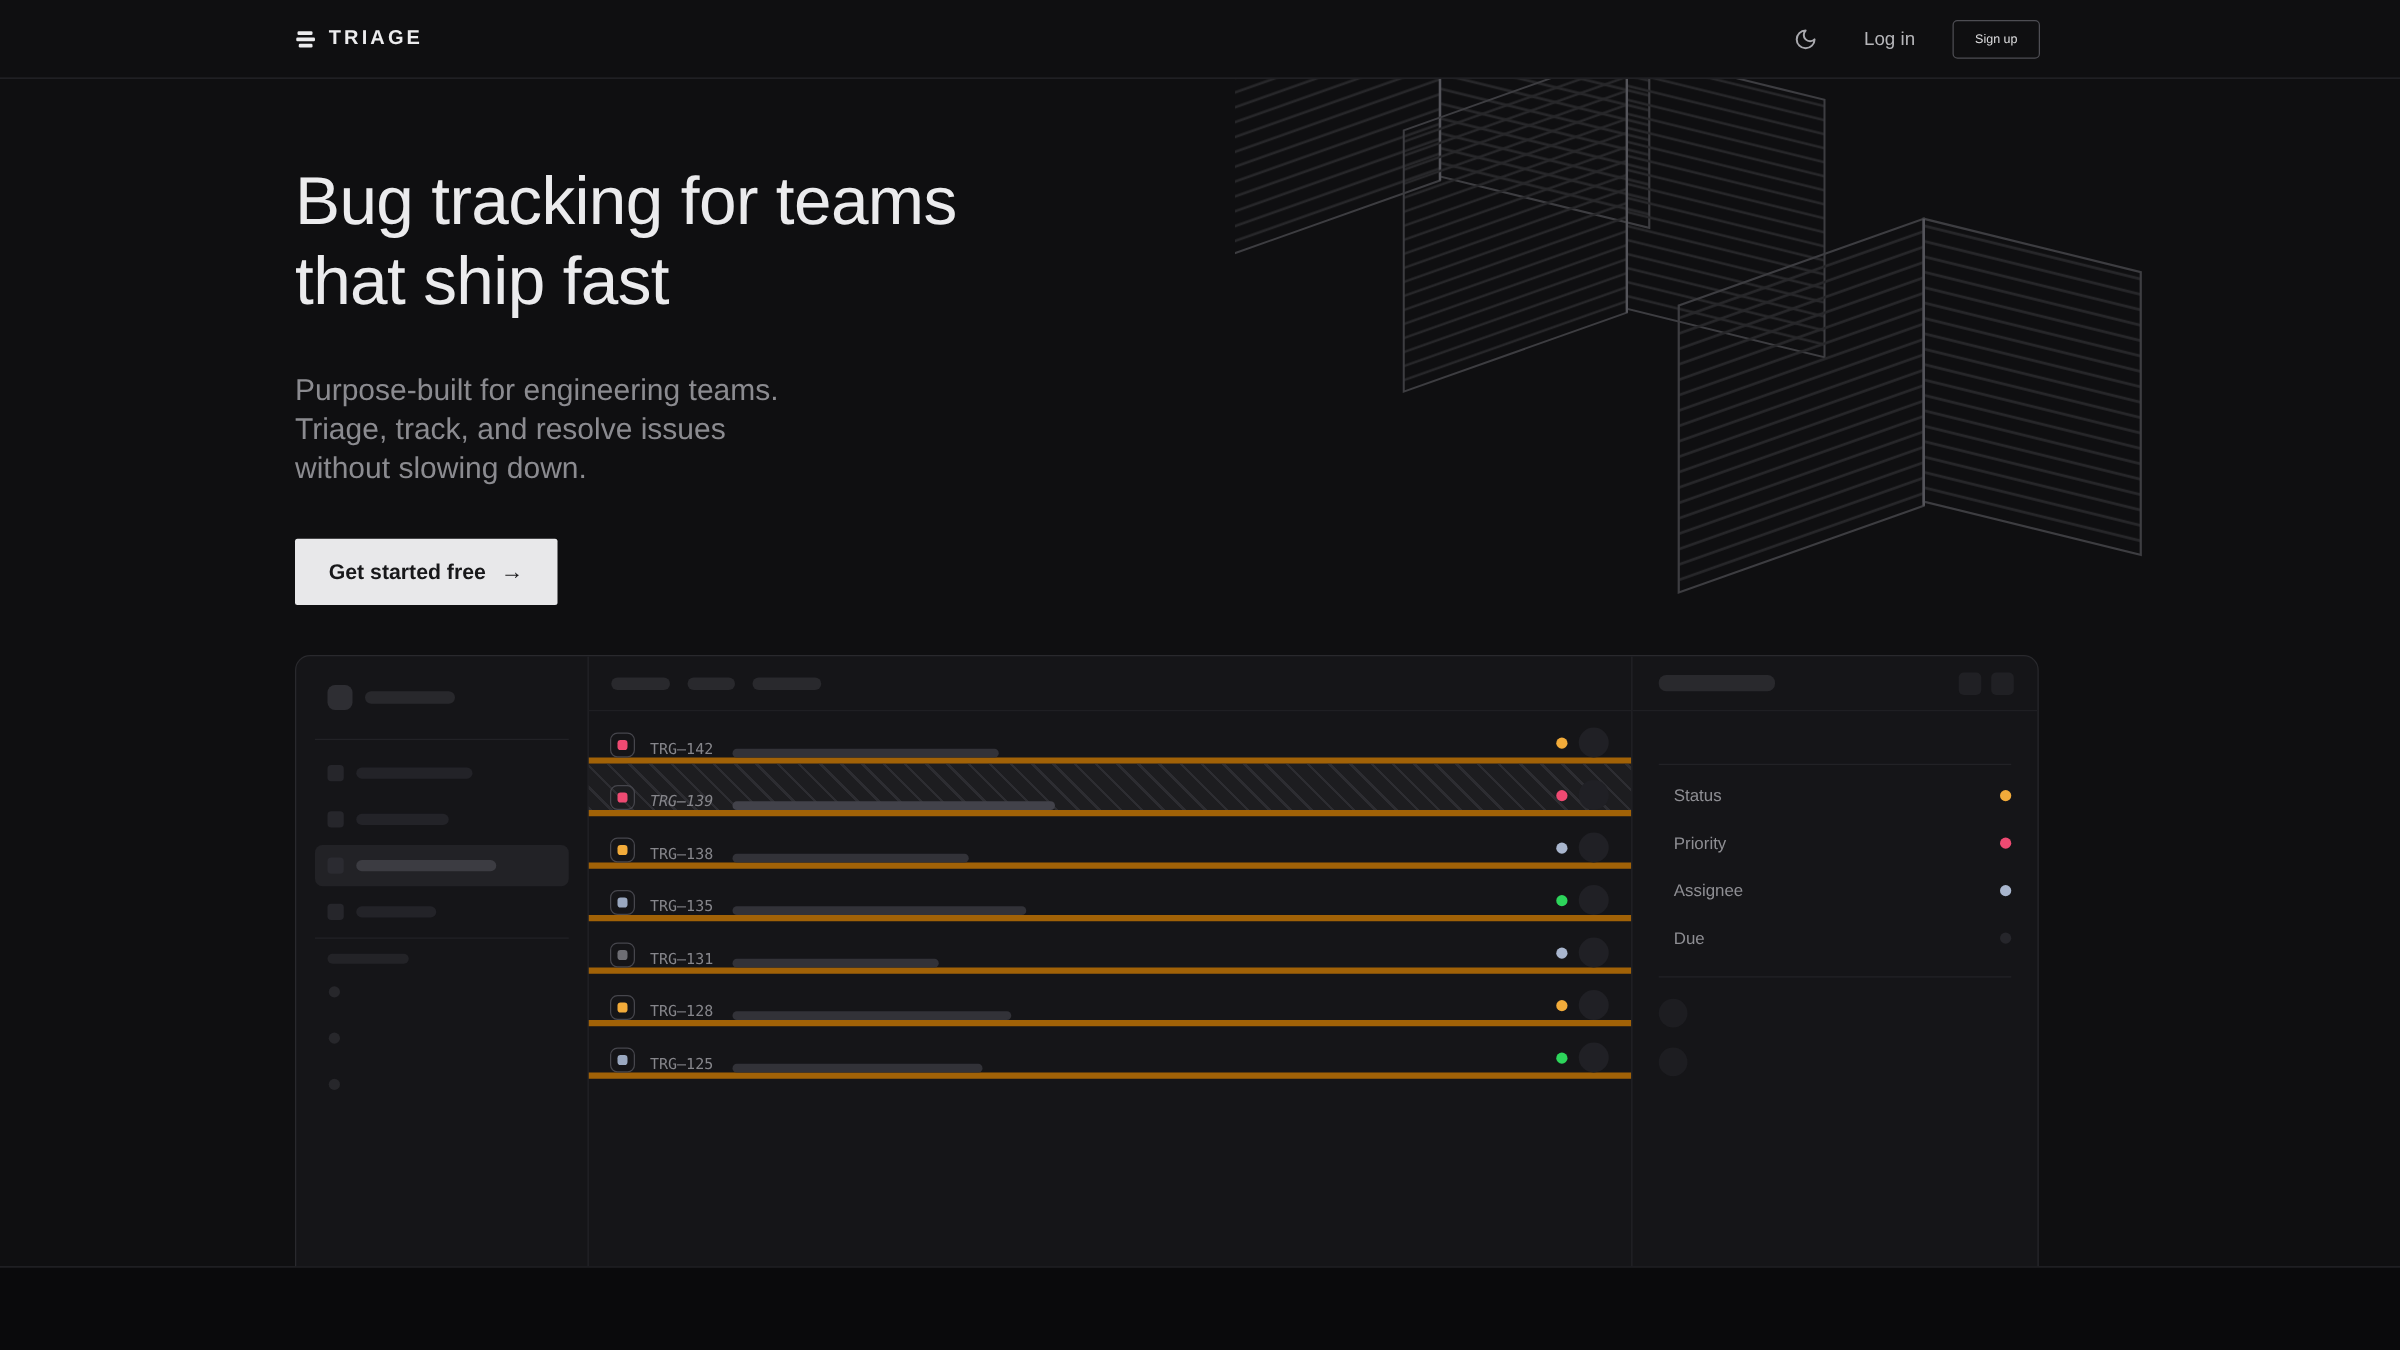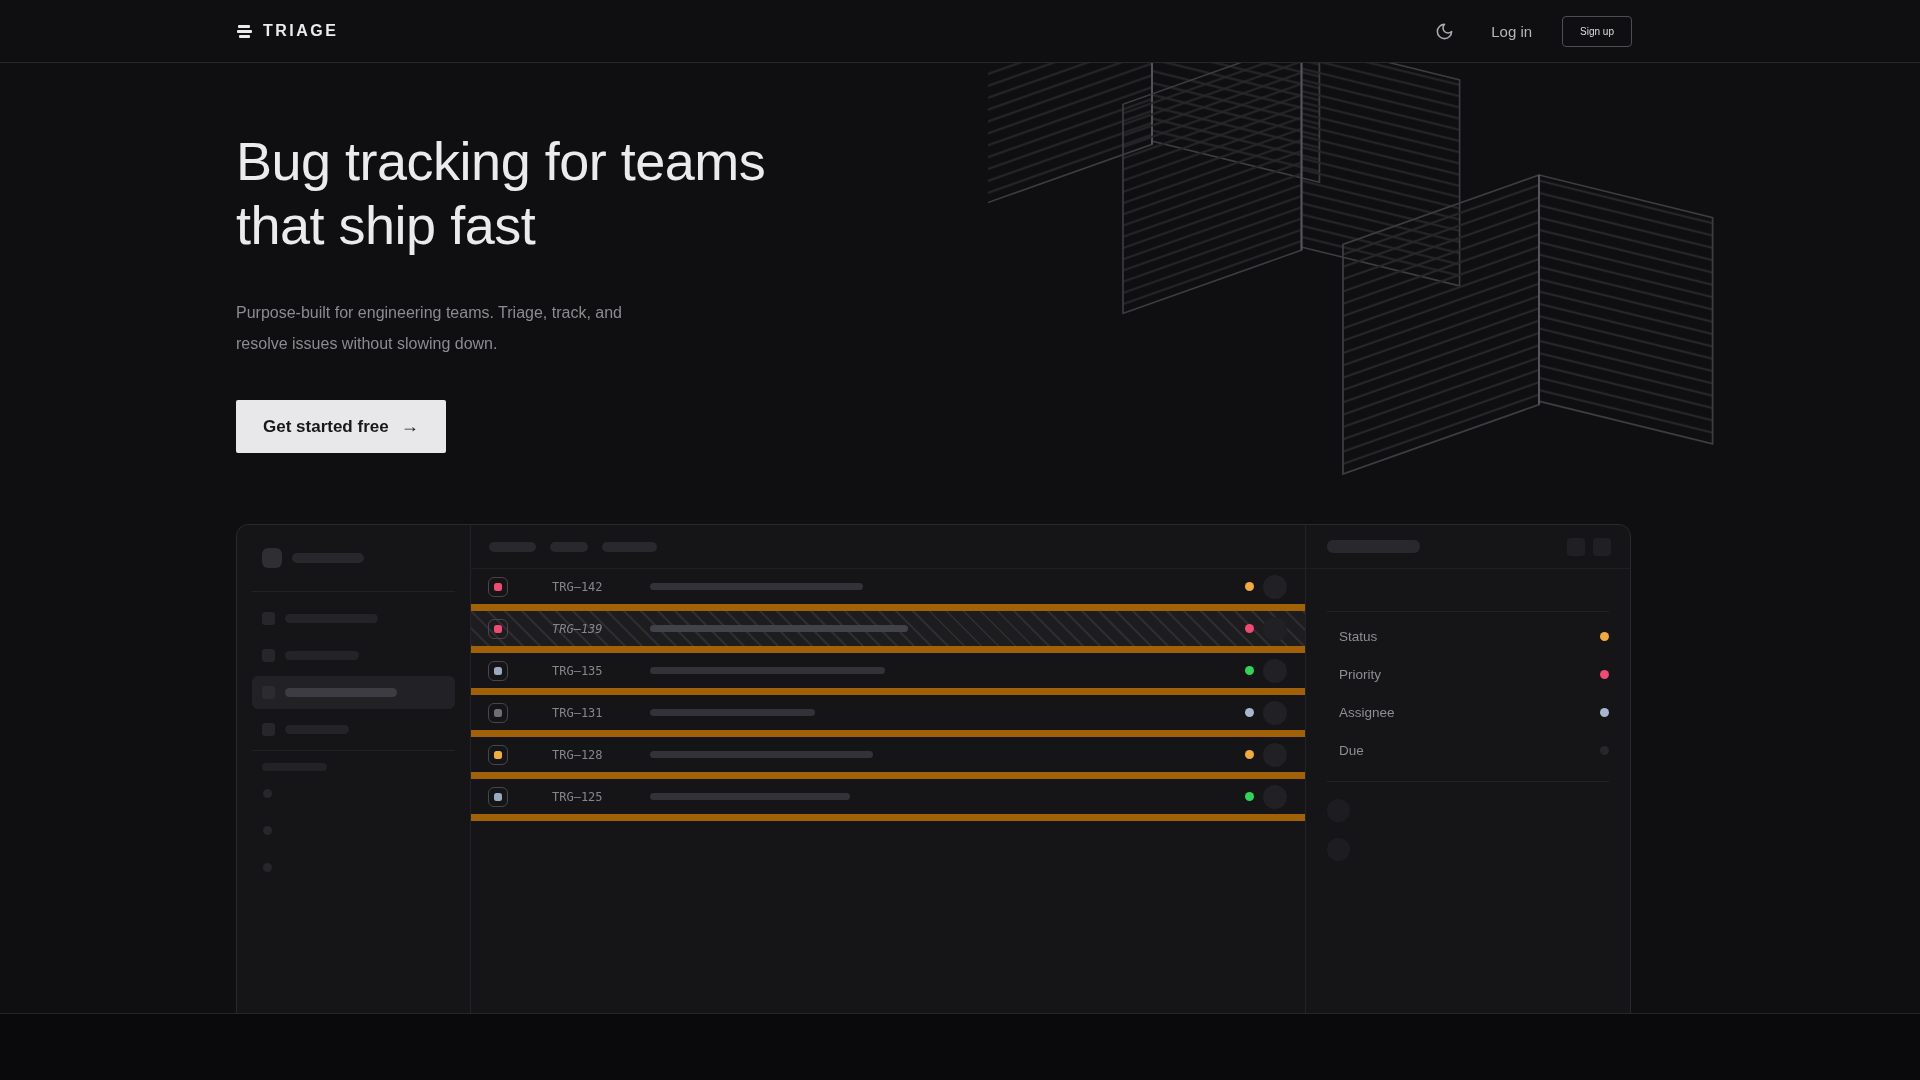--- a/index.html
+++ b/index.html
@@ -26,21 +26,21 @@
     color:#dedee0; font-size:10px; padding:9px 17px; cursor:pointer;
     font-family:inherit; }
 
   
   .hero { position:relative; height:951px; border-bottom:1px solid #26262a; overflow:hidden; }
   .hero-art { position:absolute; left:988px; top:0; width:780px; height:470px;
     pointer-events:none; }
   .hero-copy { position:relative; z-index:2; padding-left:236px; }
   .hero-title { margin-top:66px; color:#ebebed; font-size:54px; line-height:64px;
     font-weight:500; letter-spacing:-0.5px; }
-  .hero-sub { margin-top:40px; width:400px; color:#8b8b90; font-size:16px; line-height:31px; }
+  .hero-sub { margin-top:40px; width:400px; color:#8b8b90; font-size:24px; line-height:31px; }
   .cta-btn { margin-top:41px; display:inline-flex; align-items:center; gap:12px;
     background:#e8e8ea; color:#18181a; border:none; border-radius:2px;
     font-size:17px; font-weight:600; padding:16px 27px; cursor:pointer;
     font-family:inherit; }
   .cta-arrow { font-size:18px; font-weight:400; }
 
   
   .mock-card { position:absolute; z-index:2; left:236px; top:461px; width:1395px; height:491px;
     background:#151518; border:1px solid #29292d; border-radius:12px 12px 0 0;
     display:flex; overflow:hidden; }
@@ -63,22 +63,22 @@
   .nav-pill { height:9px; }
   .side-section-pill { width:65px; height:8px; margin:12px 0 0 25px; background:#232327; }
   .side-dots { margin:18px 0 0 26px; display:flex; flex-direction:column; gap:28px; }
   .side-dot { width:9px; height:9px; border-radius:50%; background:#27272b; }
 
   
   .mock-list { flex:1; display:flex; flex-direction:column; }
   .list-toolbar { height:44px; flex:none; border-bottom:1px solid #1f1f23;
     display:flex; align-items:center; padding-left:18px; gap:14px; }
   .tb-pill { height:10px; background:#29292d; border-radius:5px; }
-  .issue-row { height:42px; flex:none; display:flex; align-items:center;
-    padding:0 18px 0 17px; border-bottom:7px solid #a16207; cursor:pointer;gap:32px; }
+  .issue-row { height:42px; flex:none; display:flex; align-items:flex-end;
+    padding:0 18px 0 17px; border-bottom:5px solid #a16207; cursor:pointer; }
   .issue-row.hatched { background:
       repeating-linear-gradient(45deg, rgba(58,58,64,.55) 0 2px, transparent 2px 12px), #1d1d20; font-style: italic; }
   .pr-icon { width:20px; height:20px; border:1.5px solid #46464c; border-radius:6px;
     display:flex; align-items:center; justify-content:center; flex:none; }
   .pr-icon i { width:8px; height:8px; border-radius:2.5px; display:block; }
   .issue-id { font-family:"DejaVu Sans Mono","Liberation Mono",monospace;
     font-size:12px; color:#86868b; width:56px; margin-left:12px; flex:none; }
   .issue-bar { height:7px; border-radius:4px; background:#323238; margin-left:10px; }
   .hatched .issue-bar { background:#42424a; }
   .row-right { margin-left:auto; display:flex; align-items:center; gap:9px; }
@@ -216,20 +216,31 @@
             </span>
           </div>
           <div class="issue-row hatched">
             <span class="pr-icon">
               <i style="background: rgb(238, 74, 114);"></i>
             </span>
             <span class="issue-id">TRG–139</span>
             <span class="issue-bar" style="width: 258px;"></span>
             <span class="row-right">
               <i class="dot" style="background: rgb(238, 74, 114);"></i>
+              <span class="row-avatar"></span>
+            </span>
+          </div>
+          <div class="issue-row">
+            <span class="pr-icon">
+              <i style="background: rgb(242, 171, 58);"></i>
+            </span>
+            <span class="issue-id">TRG–138</span>
+            <span class="issue-bar" style="width: 189px;"></span>
+            <span class="row-right">
+              <i class="dot" style="background: rgb(169, 182, 206);"></i>
               <span class="row-avatar"></span>
             </span>
           </div>
           <div class="issue-row">
             <span class="pr-icon">
               <i style="background: rgb(154, 168, 192);"></i>
             </span>
             <span class="issue-id">TRG–135</span>
             <span class="issue-bar" style="width: 235px;"></span>
             <span class="row-right">

